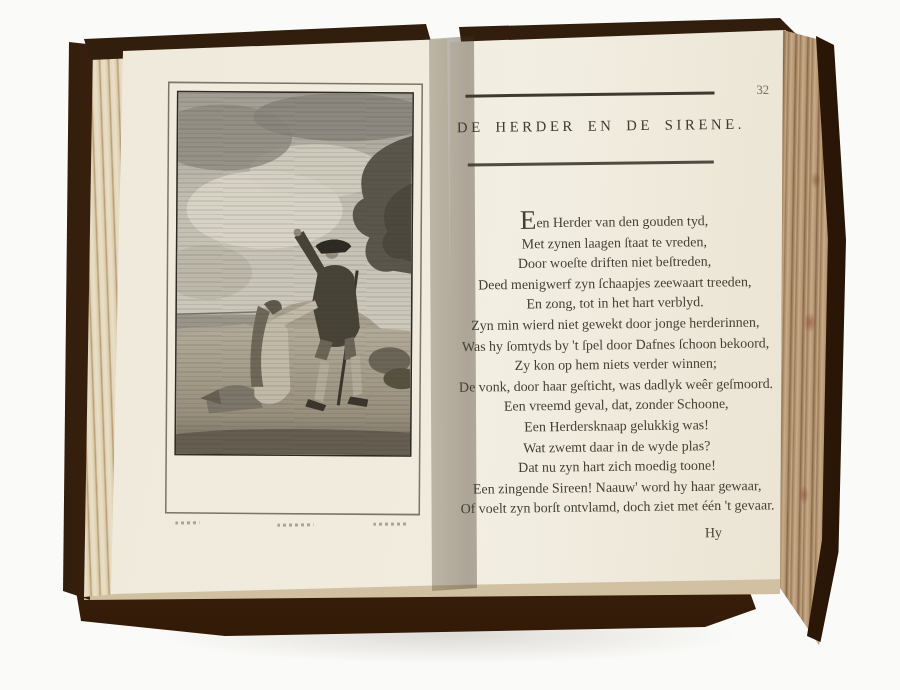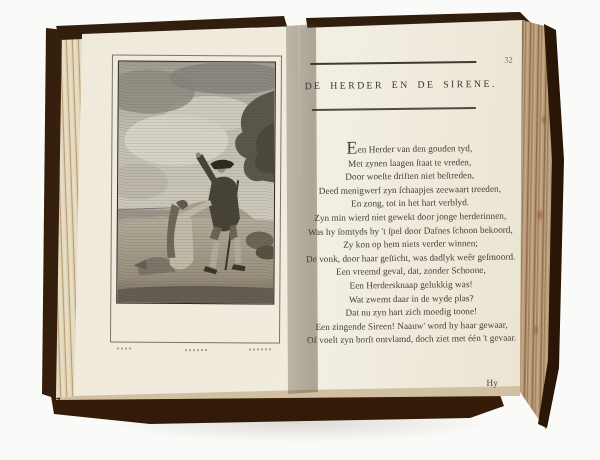--- a/index.html
+++ b/index.html
@@ -98,21 +98,21 @@
   .pagenum{position:absolute;left:506px;top:56px;font-size:8.5px;color:#77715f;}
   .heading{
     position:absolute;left:306px;top:79px;width:176px;text-align:center;
     font-size:9.8px;letter-spacing:2.4px;word-spacing:3px;color:#3e3a31;white-space:nowrap;
   }
   .poem{
     position:absolute;left:294px;top:143px;width:232px;
     text-align:center;font-size:9.3px;line-height:13.6px;color:#443f35;
   }
   .poem .dropcap{font-size:18px;line-height:0;position:relative;top:1px;}
-  .catchword{position:absolute;left:468px;top:352px;width:44px;text-align:center;font-size:9.3px;color:#4a4539;margin-top:27px;}
+  .catchword{position:absolute;left:468px;top:352px;width:44px;text-align:left;font-size:9.3px;color:#4a4539;}
 </style>
 </head>
 <body>
 
 <div class="layer book-shadow"></div>
 <div class="layer cover-bottom"></div>
 <div class="layer underpage-strip"></div>
 <div class="layer cover-left-edge"></div>
 <div class="layer page-edges-left"></div>
 <div class="layer top-rim-left"></div>

